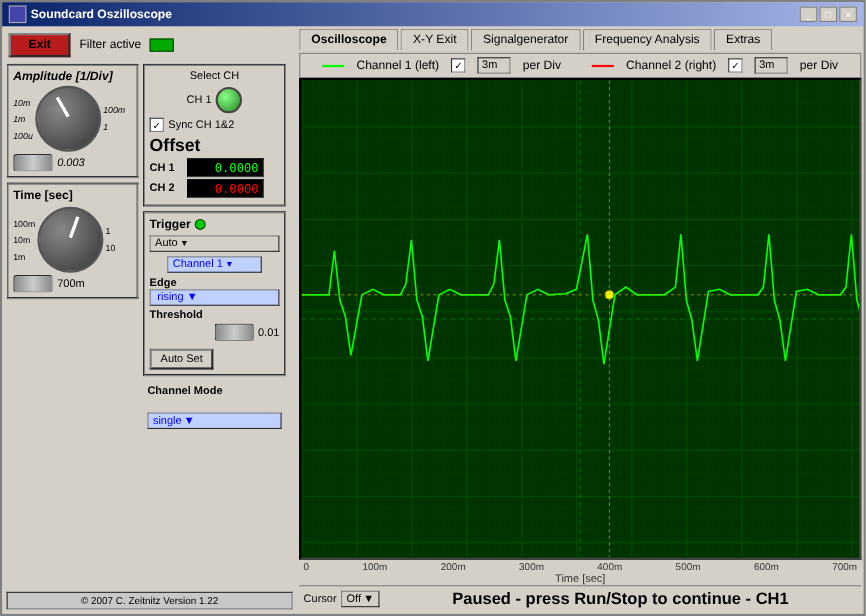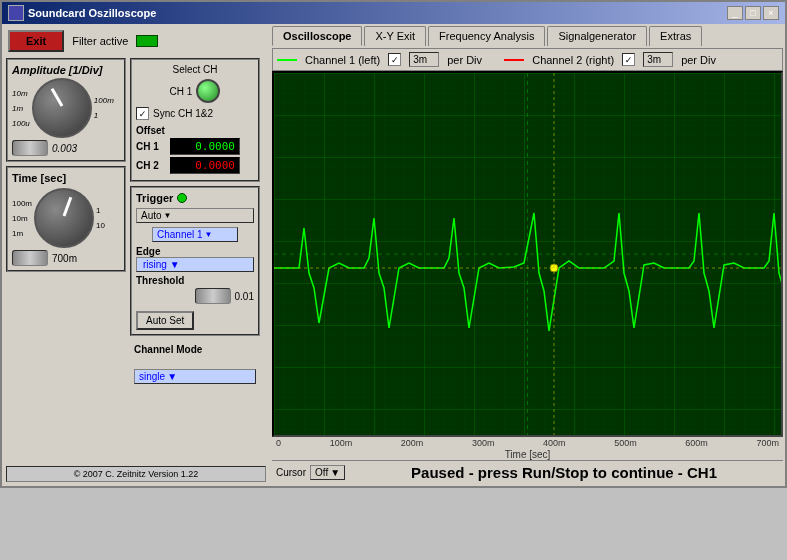--- a/index.html
+++ b/index.html
@@ -6,21 +6,21 @@
     body {
       font-family: Arial, sans-serif;
       font-size: 11px;
       background: #c0c0c0;
       width: 787px;
       height: 560px;
       overflow: hidden;
     }
     .window {
       width: 787px;
-      height: 488px;
+      height: 560px;
       background: #d4d0c8;
       border: 2px solid #808080;
       display: flex;
       flex-direction: column;
     }
     .title-bar {
       background: linear-gradient(to right, #0a246a, #a6b5e8);
       color: white;
       padding: 3px 6px;
       display: flex;
@@ -334,22 +334,23 @@
       background: #d4d0c8;
       border-bottom: 1px solid #d4d0c8;
       font-weight: bold;
     }
     
     .channel-controls {
       display: flex;
       align-items: center;
       gap: 8px;
       background: #d4d0c8;
-      padding: 3px 4px;
+      padding: 3px 20px;
       border: 1px solid #808080;
+      justify-content: space-between;
     }
     .ch-line-green {
       width: 20px;
       height: 2px;
       background: #00ff00;
       display: inline-block;
     }
     .ch-line-red {
       width: 20px;
       height: 2px;
@@ -529,21 +530,21 @@
             <div style="display:flex; align-items:center; gap:4px; justify-content:center; margin:4px 0;">
               <span style="font-size:10px;">CH 1</span>
               <div class="ch1-indicator"></div>
             </div>
             <div class="sync-row">
               <div class="checkbox">✓</div>
               <span style="font-size:10px;">Sync CH 1&amp;2</span>
             </div>
 
             <div style="margin-top:4px;">
-              <span style="font-size:10px; font-weight:bold;">Offset</span>
+              <span style="font-size:16px; font-weight:bold;">Offset</span>
               <div class="offset-row">
                 <span class="offset-label">CH 1</span>
                 <div class="offset-value-green">0.0000</div>
               </div>
               <div class="offset-row">
                 <span class="offset-label">CH 2</span>
                 <div class="offset-value-red">0.0000</div>
               </div>
             </div>
           </div>
@@ -597,24 +598,24 @@
     <div class="right-panel">
 
       <div class="tabs">
         <div class="tab active">
           <span>Oscilloscope</span>
         </div>
         <div class="tab">
           <span>X-Y Exit</span>
         </div>
         <div class="tab">
-          <span>Frequency Analysis</span>
+          <span>Signalgenerator</span>
         </div>
         <div class="tab">
-          <span>Signalgenerator</span>
+          <span>Frequency Analysis</span>
         </div>
         <div class="tab">
           <span>Extras</span>
         </div>
       </div>
 
       <div class="channel-controls">
         <span class="ch-line-green"></span>
         <span>Channel 1 (left)</span>
         <div class="ch-checkbox">✓</div>

